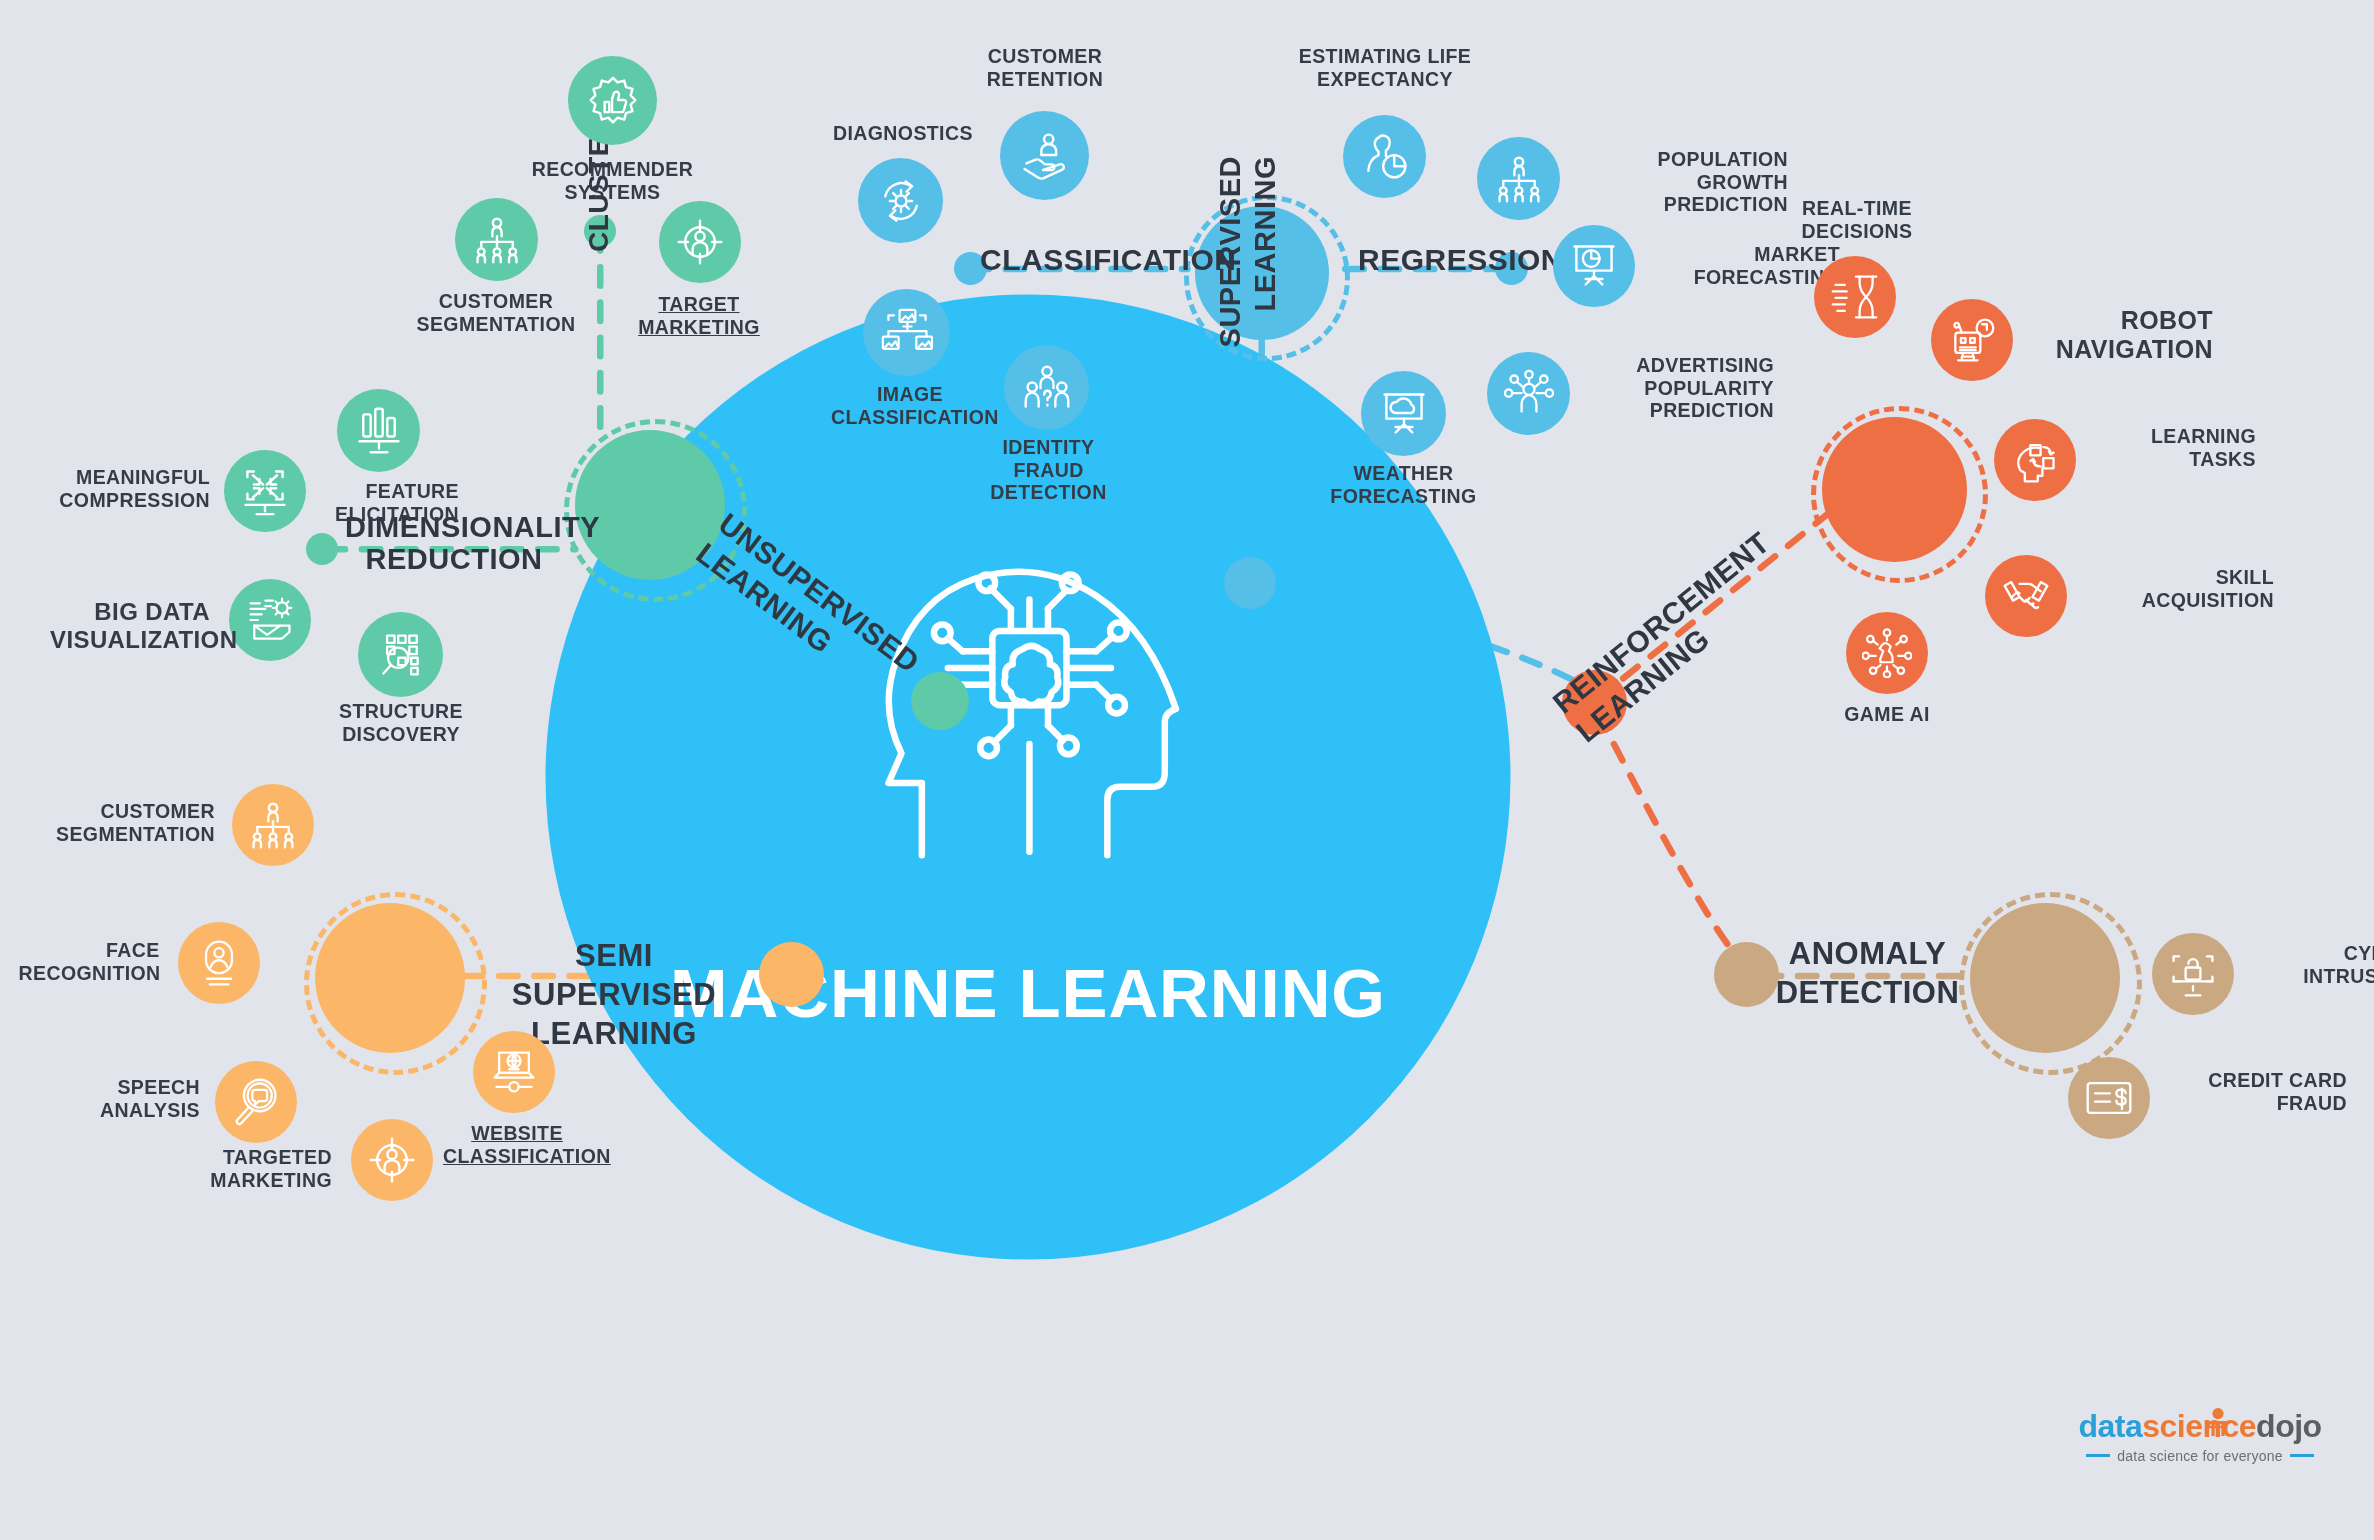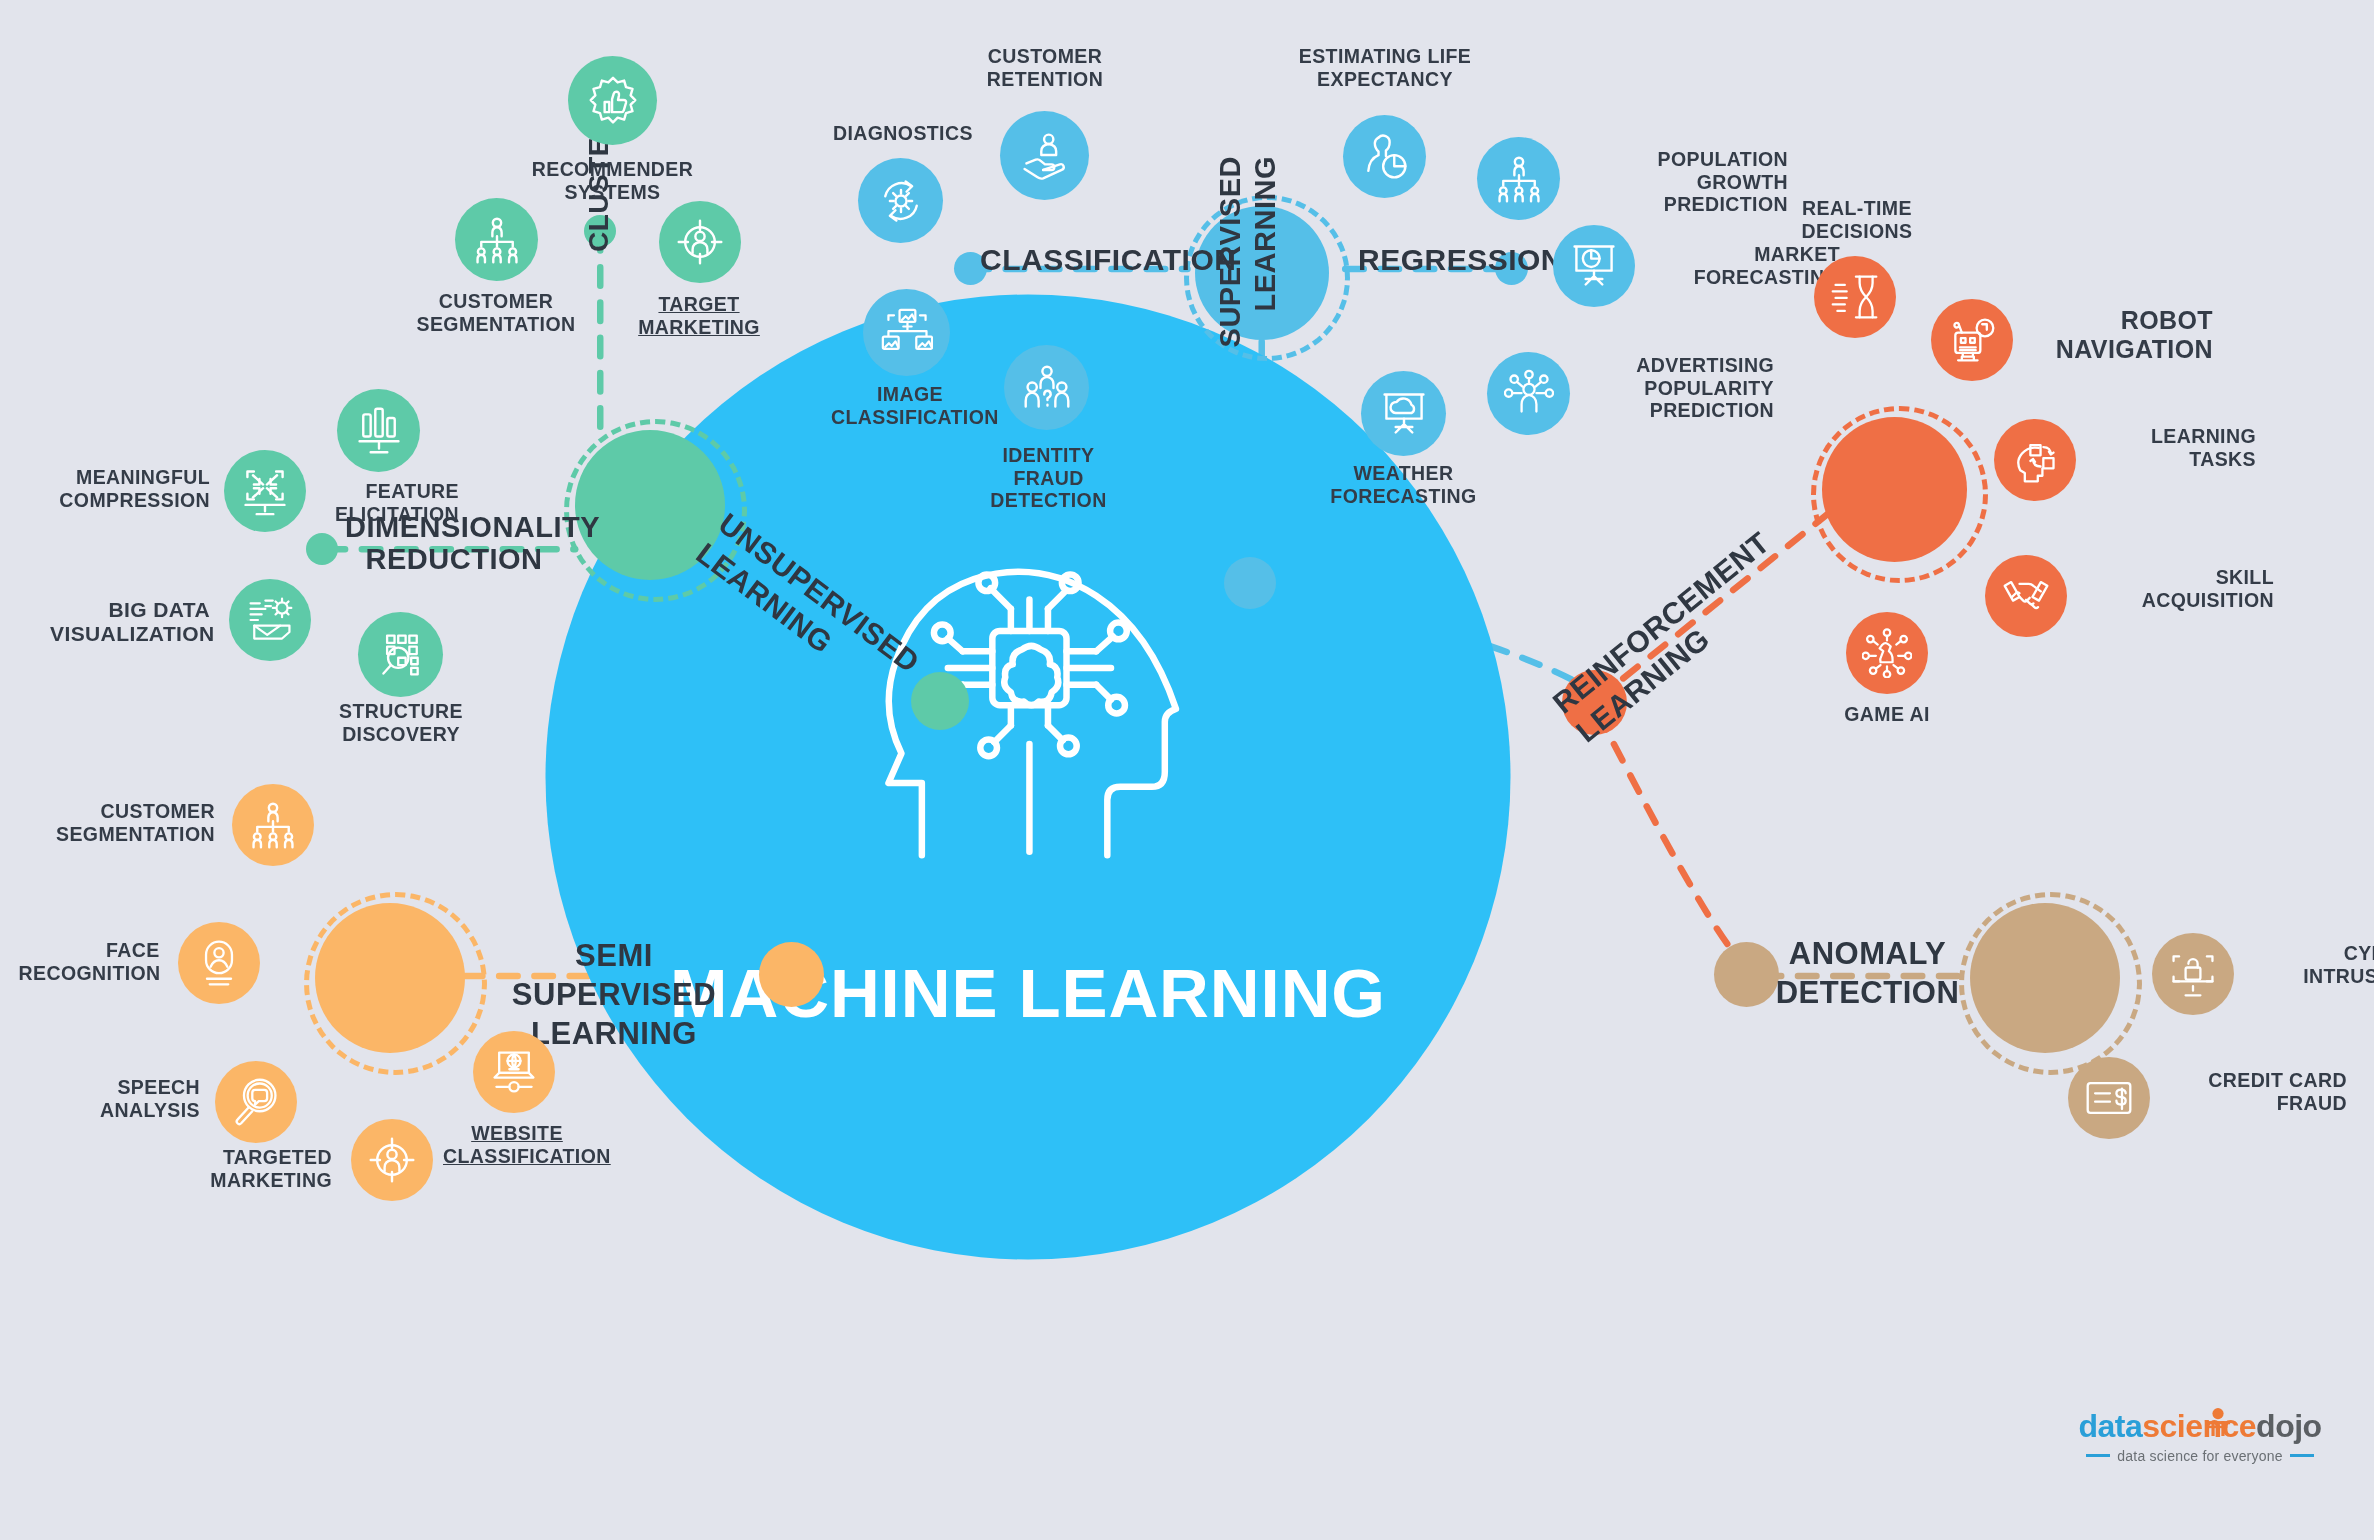--- a/index.html
+++ b/index.html
@@ -252,21 +252,21 @@
     <div class="bubble" style="left:229px;top:579px;width:82px;height:82px;background:#5ecaa8;">
       <svg width="50" height="50" viewBox="0 0 54 54" fill="none" stroke="#fff" stroke-width="2.4" stroke-linecap="round" stroke-linejoin="round">
         <path d="M6 9 h10 M6 15 h16 M6 21 h12 M6 27 h8"></path>
         <path d="M22 6 h8 M22 12 h6"></path>
         <circle cx="40" cy="14" r="6"></circle>
         <path d="M40 4 v3 M40 21 v3 M30 14 h3 M47 14 h3 M33 7 l2 2 M45 19 l2 2 M47 7 l-2 2 M35 19 l-2 2"></path>
         <path d="M10 33 v14 h30 l8 -7 v-7 z"></path>
         <path d="M10 33 l14 10 l14 -10"></path>
       </svg>
     </div>
-    <div class="lbl r" style="left:50px;top:598px;width:160px;font-size:21px;">BIG DATA
+    <div class="lbl r" style="left:50px;top:598px;width:160px;font-size:24px;">BIG DATA
 VISUALIZATION</div>
   </div>
 
   <div class="node">
     <div class="bubble" style="left:358px;top:612px;width:85px;height:85px;background:#5ecaa8;">
       <svg width="50" height="50" viewBox="0 0 54 54" fill="none" stroke="#fff" stroke-width="2.5" stroke-linecap="round" stroke-linejoin="round">
         <rect x="12" y="6" width="8" height="8"></rect>
           <rect x="24" y="6" width="8" height="8"></rect>
           <rect x="36" y="6" width="8" height="8"></rect>
         <rect x="12" y="18" width="8" height="8"></rect>
@@ -332,21 +332,21 @@
       <svg width="50" height="50" viewBox="0 0 54 54" fill="none" stroke="#fff" stroke-width="2.6" stroke-linecap="round" stroke-linejoin="round">
         <circle cx="27" cy="9" r="5"></circle>
         <path d="M20 27 v-4 q0 -7 7 -8 q7 1 7 8 v4"></path>
         <circle cx="11" cy="26" r="5"></circle>
         <path d="M4 47 v-6 q0 -8 7 -9 q7 1 7 9 v6"></path>
         <circle cx="43" cy="26" r="5"></circle>
         <path d="M36 47 v-6 q0 -8 7 -9 q7 1 7 9 v6"></path>
         <path d="M24 34 q0 -4 3.5 -4 t3.5 4 q0 2 -3.5 4 v2 M27.5 45 v1"></path>
       </svg>
     </div>
-    <div class="lbl c" style="left:967px;top:436px;width:163px;font-size:19.5px;margin-top:8px;">IDENTITY FRAUD
+    <div class="lbl c" style="left:967px;top:436px;width:163px;font-size:19.5px;">IDENTITY FRAUD
 DETECTION</div>
   </div>
 
   <div class="node">
     <div class="bubble" style="left:1343px;top:115px;width:83px;height:83px;background:#55bfe8;">
       <svg width="50" height="50" viewBox="0 0 54 54" fill="none" stroke="#fff" stroke-width="2.6" stroke-linecap="round" stroke-linejoin="round">
         <path d="M20 6 a7 7 0 0 1 12 5 q0 6 -4 9 v6"></path>
         <path d="M20 6 a7 7 0 0 0 -4 6 q0 6 4 9 v4 q-10 4 -11 17"></path>
         <circle cx="37" cy="37" r="12"></circle>
         <path d="M37 25 v12 h12"></path>

